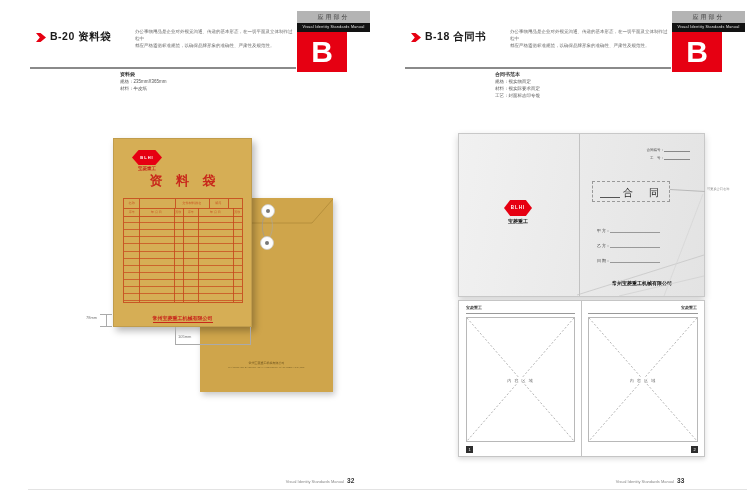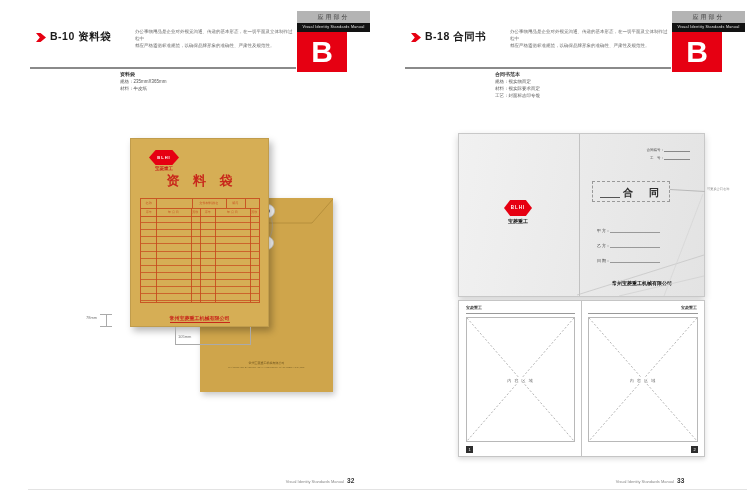--- a/index.html
+++ b/index.html
@@ -25,21 +25,21 @@
   .spec{position:absolute;left:92px;font-size:4.5px;color:#555}
   .sp1{top:79px}.sp2{top:86px}.sp3{top:93px}
   .pfoot{position:absolute;top:477px;width:200px;text-align:center;font-size:4px;color:#888}
   .pfoot b{font-size:6.5px;color:#333;margin-left:3px;font-weight:bold}
   .pfootL{left:192px}.pfootR{left:147px}
   
   #backenv{position:absolute;left:172px;top:198px;width:133px;height:194px;background:var(--kraft2);
            box-shadow:2px 3px 6px rgba(0,0,0,.22)}
   .betxt{position:absolute;left:0;right:0;text-align:center;color:#6b521c}
   .bt1{top:163px;font-size:3px}.bt2{top:168px;font-size:2.5px;color:#7d6428}
-  #frontenv{position:absolute;left:102px;top:138px;width:137px;height:187px;background:var(--kraft1);
+  #frontenv{position:absolute;left:85px;top:138px;width:137px;height:187px;background:var(--kraft1);
             box-shadow:3px 4px 7px rgba(0,0,0,.28);border:1px solid rgba(0,0,0,.1)}
   .dmd{background:var(--red);clip-path:polygon(22% 0,78% 0,100% 50%,78% 100%,22% 100%,0 50%);
        color:#fff;font-weight:bold;text-align:center}
   .felogo{position:absolute;left:18px;top:11px;width:30px;height:15px;font-size:4px;line-height:15px;letter-spacing:1px}
   .felogocap{position:absolute;left:3px;top:27px;width:60px;text-align:center;font-size:4.5px;font-weight:bold;color:#c4251a}
   .fetitle{position:absolute;left:0;right:0;top:33px;text-align:center;font-size:13px;font-weight:bold;
            color:#c8271b;letter-spacing:5px;text-indent:5px}
   #fetable{position:absolute;left:9px;top:59px;width:118px;height:103px;border:1px solid var(--tl)}
   .th{position:absolute;left:0;right:0;top:0;height:9px;border-bottom:1px solid var(--tl)}
   .thl{position:absolute;top:0;height:9px;line-height:9px;text-align:center;font-size:3.2px;color:var(--tl)}
@@ -64,21 +64,21 @@
   .spine{position:absolute;top:0;bottom:0;width:1px;background:#c2c2c2}
   .cvlogo{position:absolute;left:45px;top:66px;width:28px;height:16px;font-size:4.5px;line-height:16px;letter-spacing:1px}
   .cvlogocap{position:absolute;left:29px;top:84px;width:60px;text-align:center;font-size:5px;font-weight:bold;color:#222}
   .crow{position:absolute;right:14px;display:flex;align-items:flex-end}
   .crow .lb{font-size:3.5px;color:#555}
   .crow .ln{width:26px;height:5px;border-bottom:1px solid #888}
   .cno{top:12px}.ccode{top:20px}
   #cbox{position:absolute;left:133px;top:47px;width:78px;height:21px;border:1px dashed #999;
         display:flex;align-items:flex-end;justify-content:center;padding-bottom:3px;box-sizing:border-box}
   #cbox .blank{width:20px;height:9px;border-bottom:1px solid #555;margin-right:3px}
-  #cbox .t{font-size:10px;font-weight:bold;color:#2b2b2b;letter-spacing:3px;line-height:10px}
+  #cbox .t{font-size:10px;font-weight:normal;color:#2b2b2b;letter-spacing:3px;line-height:10px}
   .cfield{position:absolute;left:138px;display:flex;align-items:flex-end}
   .cfield .lb{font-size:4px;color:#333}
   .cfield .ln{width:50px;height:6px;border-bottom:1px solid #999}
   .cf1{top:92px}.cf2{top:107px}.cf3{top:122px}
   .cvcompany{position:absolute;left:121px;right:0;top:146px;text-align:center;font-size:5px;font-weight:bold;color:#111}
   .annline{position:absolute;left:267px;top:190px;width:35px;height:1px;background:#b8b8b8;transform:rotate(3deg)}
   .anntext{position:absolute;left:304px;top:187px;width:40px;font-size:3.2px;color:#888}
   #inner{position:absolute;left:55px;top:300px;width:245px;height:155px;background:#fff;
          border:1px solid #c5c5c5;box-shadow:0 2px 5px rgba(0,0,0,.14)}
   .ih{position:absolute;top:0;bottom:0}
@@ -93,21 +93,21 @@
   .imk{position:absolute;bottom:3px;width:7px;height:7px;background:#2e2e2e;color:#fff;
        font-size:4px;line-height:7px;text-align:center}
   .imkL{left:7px}.imkR{right:6px}
   #botline{position:absolute;left:28px;top:489px;width:719px;height:1px;background:#e3e3e3}
 </style>
 </head>
 <body>
 
 <div id="pageL">
   <span class="chev"></span>
-  <div class="sec"><span>B-10</span> <span>资料袋</span></div>
+  <div class="sec"><span>B-20</span> <span>资料袋</span></div>
   <div class="desc">
     <div>办公事物用品是企业对外视觉沟通、传递的基本形态，在一切平面及立体制作过程中</div>
     <div>都应严格遵循标准规范，以确保品牌形象的准确性、严肃性及规范性。</div>
   </div>
   <div class="tabg">应用部分</div>
   <div class="tabb">Visual Identity Standards Manual</div>
   <div class="tabr">B</div>
   <div class="rule"></div>
 
   <div class="spec-t">资料袋</div>

